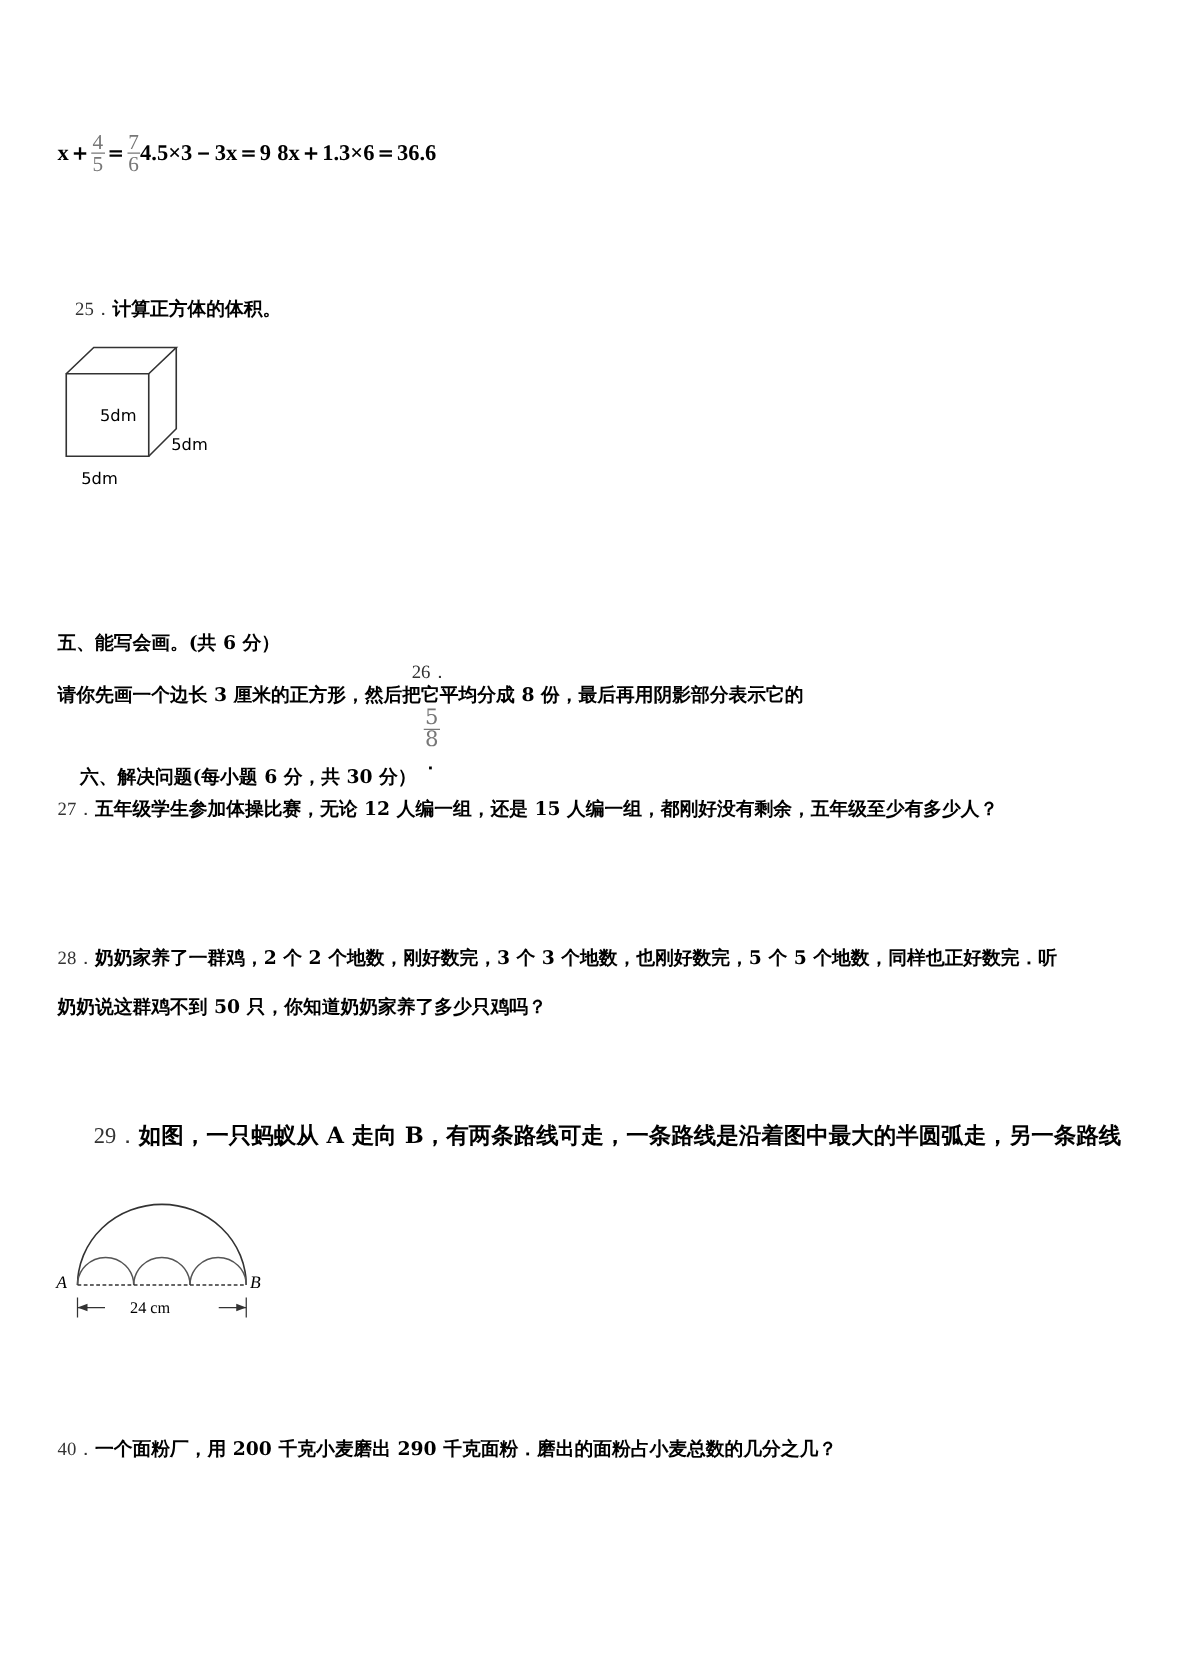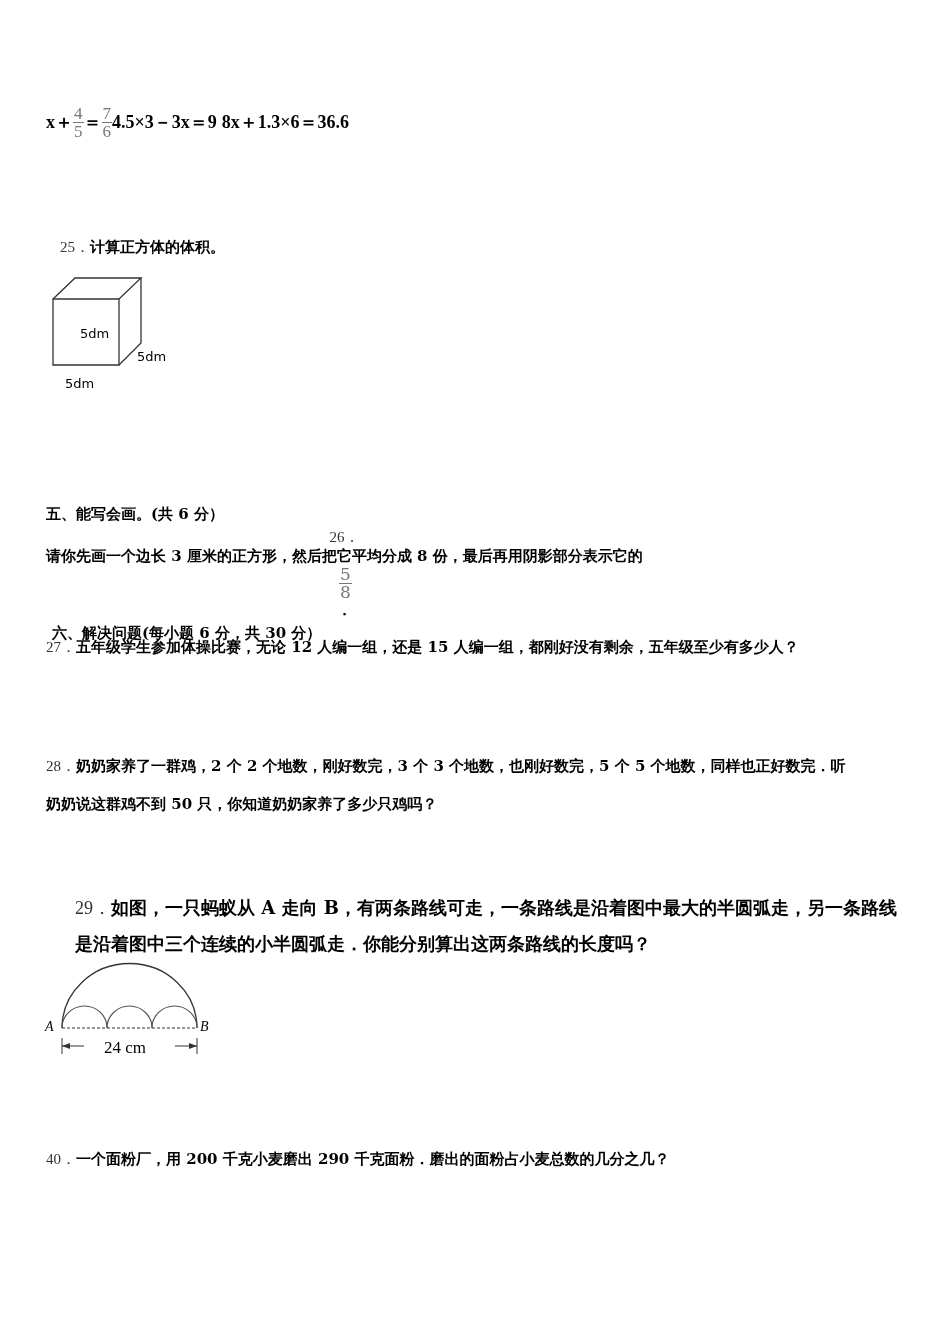--- a/index.html
+++ b/index.html
@@ -53,49 +53,48 @@
 <div class="abs q" style="left:46px; top:528px; display:flex; align-items:center; height:48px;flex-direction:column;">
   <span class="num">26．</span>
   <span>请你先画一个边长 3 厘米的正方形，然后把它平均分成 8 份，最后再用阴影部分表示它的</span>
   <span class="frac" style="font-size:17px; margin-left:2px;">
     <span class="top">5</span>
     <span>8</span>
   </span>
   <span>．</span>
 </div>
 
-<div class="abs q" style="left:52px; top:612px;margin-top:12px;">六、解决问题(每小题 6 分，共 30 分）</div>
+<div class="abs q" style="left:64px; top:612px;">六、解决问题(每小题 6 分，共 30 分）</div>
 
 <div class="abs q" style="left:46px; top:638px;">
   <span class="num">27．</span><span>五年级学生参加体操比赛，无论 12 人编一组，还是 15 人编一组，都刚好没有剩余，五年级至少有多少人？</span>
 </div>
 
 <div class="abs q" style="left:46px; top:747px; line-height:38px;">
   <div><span class="num">28．</span><span>奶奶家养了一群鸡，2 个 2 个地数，刚好数完，3 个 3 个地数，也刚好数完，5 个 5 个地数，同样也正好数完．听</span></div>
   <div>奶奶说这群鸡不到 50 只，你知道奶奶家养了多少只鸡吗？</div>
 </div>
 
 <div class="abs q big" style="left:46px; top:890px; line-height:36px;">
   <div><span class="num">29．</span><span>如图，一只蚂蚁从 A 走向 B，有两条路线可走，一条路线是沿着图中最大的半圆弧走，另一条路线</span></div>
-  <div>是沿着图中三个连续的小半圆弧走．你能分别算出这两条路线的长度吗？</div>
 </div>
 <div class="abs" style="left:42px; top:958px; width:175px; height:100px;">
   <svg width="175" height="100">
     <path d="M20,70 A67,64 0 0 1 155,70" fill="none" stroke="#333" stroke-width="1.3"></path>
     <path d="M20,70 A22.5,22 0 0 1 65,70" fill="none" stroke="#555" stroke-width="1.2"></path>
     <path d="M65,70 A22.5,22 0 0 1 110,70" fill="none" stroke="#555" stroke-width="1.2"></path>
     <path d="M110,70 A22.5,22 0 0 1 155,70" fill="none" stroke="#555" stroke-width="1.2"></path>
     <line x1="20" y1="70" x2="155" y2="70" stroke="#333" stroke-width="1.2" stroke-dasharray="3,2"></line>
     <line x1="20" y1="80" x2="20" y2="96" stroke="#333" stroke-width="1"></line>
     <line x1="155" y1="80" x2="155" y2="96" stroke="#333" stroke-width="1"></line>
     <line x1="20" y1="88" x2="42" y2="88" stroke="#333" stroke-width="1"></line>
     <polygon points="20,88 28,85 28,91" fill="#333"></polygon>
     <line x1="133" y1="88" x2="155" y2="88" stroke="#333" stroke-width="1"></line>
     <polygon points="155,88 147,85 147,91" fill="#333"></polygon>
   </svg>
   <span class="abs" style="left:3px; top:61px; font-style:italic; font-size:14px; font-family:'Liberation Serif', serif;">A</span>
   <span class="abs" style="left:158px; top:61px; font-style:italic; font-size:14px; font-family:'Liberation Serif', serif;">B</span>
-  <span class="abs" style="left:62px; top:80px; font-size:17px; font-family:'Liberation Serif', serif;">24 cm</span>
+  <span class="abs" style="left:62px; top:80px; font-size:13px; font-family:'Liberation Serif', serif;">24 cm</span>
 </div>
 
 <div class="abs q" style="left:46px; top:1150px;">
   <span class="num">40．</span><span>一个面粉厂，用 200 千克小麦磨出 290 千克面粉．磨出的面粉占小麦总数的几分之几？</span>
 </div>
 
 </body></html>

